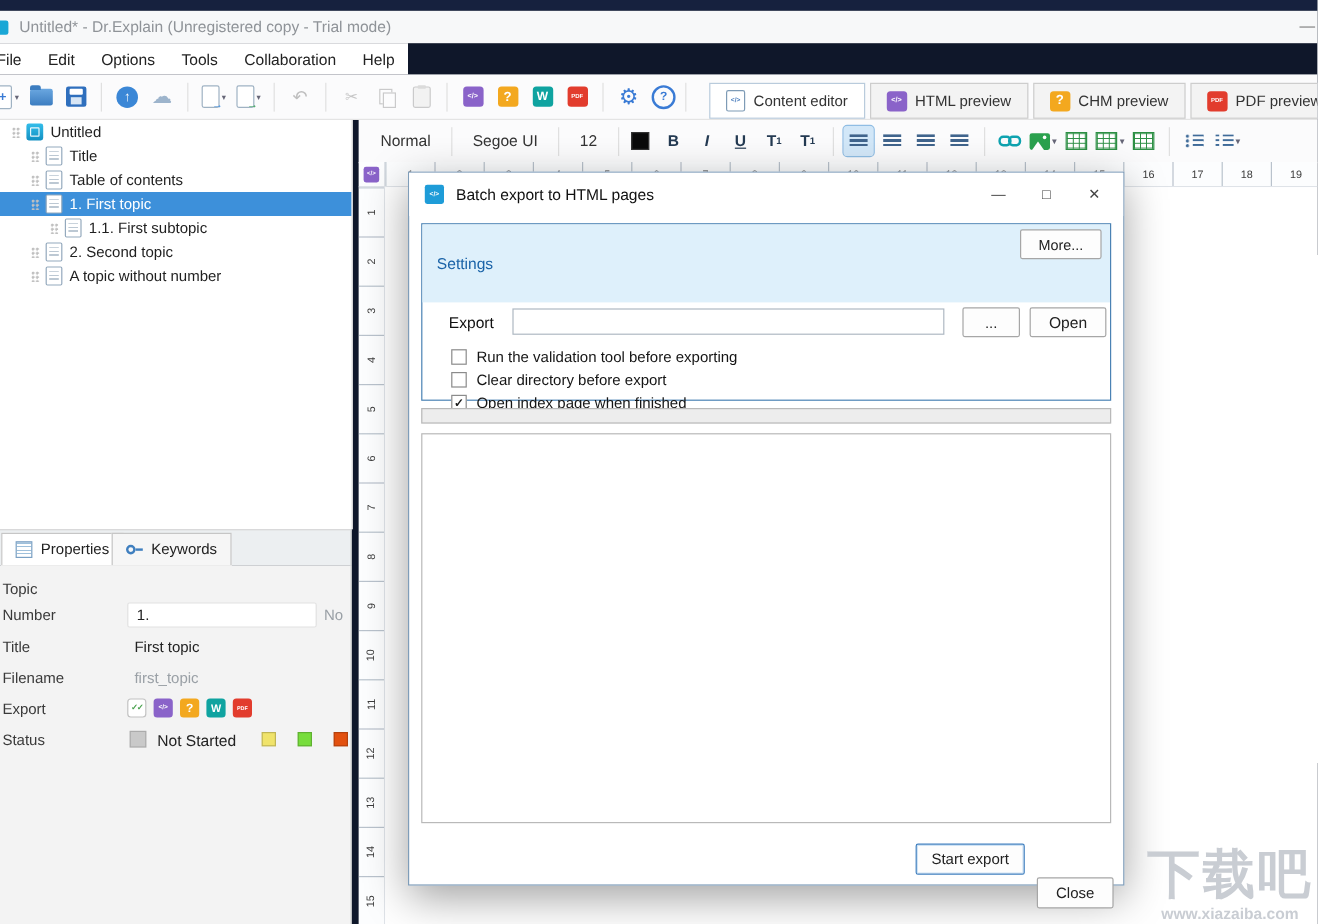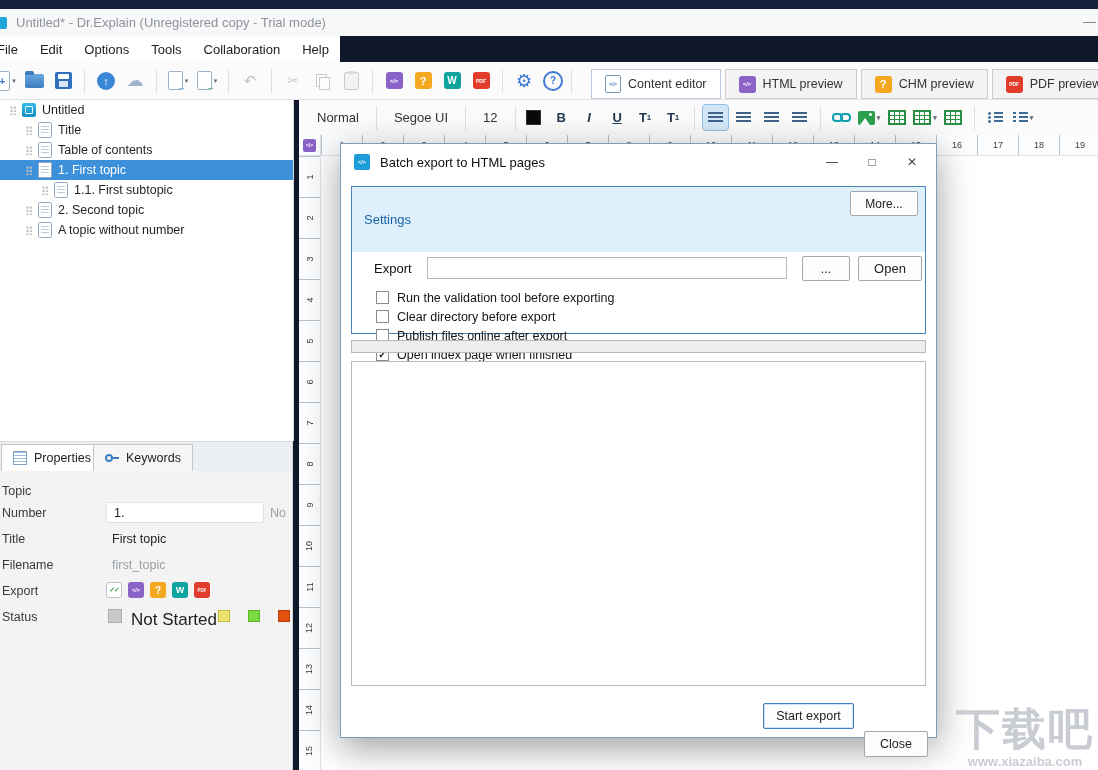--- a/index.html
+++ b/index.html
@@ -94,21 +94,21 @@
   .num-extra{position:absolute;left:270px;top:5px;font-size:12.5px;color:#9aa0a6;}
   .pic{width:16px;height:16px;border-radius:3px;display:inline-flex;align-items:center;justify-content:center;flex:none;}
   .pic-export-check{background:#fff;border:1px solid #c2c2c2;box-sizing:border-box;}
   .pic-export-check::before{content:"✓✓";font-size:7px;color:#49a24e;letter-spacing:-1px;font-weight:bold;}
   .pic-html{background:#8a63c9;}.pic-html::before{content:"</>";font-size:5.5px;color:#fff;font-weight:bold;}
   .pic-chm{background:#f3a81f;}.pic-chm::before{content:"?";font-size:10px;color:#fff;font-weight:bold;}
   .pic-word{background:#0fa3a0;}.pic-word::before{content:"W";font-size:9px;color:#fff;font-weight:bold;}
   .pic-pdf{background:#e23c2d;}.pic-pdf::before{content:"PDF";font-size:4.5px;color:#fff;font-weight:bold;}
   .export-icons{position:absolute;left:106px;top:3px;display:flex;gap:6px;align-items:center;}
   .status-current{position:absolute;left:108px;top:4px;width:14px;height:14px;border:1px solid rgba(0,0,0,.15);box-sizing:border-box;}
-  .status-text{position:absolute;left:131px;top:5px;font-size:17px;color:#222;}
+  .status-text{position:absolute;left:131px;top:5px;font-size:13px;color:#222;}
   .status-swatches{position:absolute;left:218px;top:5px;display:flex;gap:18px;}
   .swatch{width:12px;height:12px;border:1px solid rgba(0,0,0,.2);box-sizing:border-box;}
 
   
   .editor{position:absolute;left:299px;top:100px;right:0;bottom:0;background:#fff;}
   .format-bar{position:absolute;left:0;top:0;right:0;height:35px;background:#fbfbfc;border-bottom:1px solid #e2e2e2;display:flex;align-items:center;padding-left:6px;overflow:hidden;}
   .fmt-combo{font-size:13px;color:#333;padding:0 12px;white-space:nowrap;}
   .fmt-buttons{display:flex;align-items:center;gap:3px;}
   .fmt-btn{min-width:25px;height:25px;display:inline-flex;align-items:center;justify-content:center;border-radius:3px;font-size:13px;color:#243a52;font-weight:600;position:relative;}
   .fmt-btn.active{background:#d2e7f8;outline:1px solid #8fbde4;}
@@ -564,24 +564,20 @@
       <div class="dlg-options" id="dialog-options">
           <span class="dlg-opt">
             <span class="cb"></span>
             <span class="dlg-opt-label">Run the validation tool before exporting</span>
           </span>
           <span class="dlg-opt">
             <span class="cb"></span>
             <span class="dlg-opt-label">Clear directory before export</span>
           </span>
           <span class="dlg-opt">
-            <span class="cb"></span>
-            <span class="dlg-opt-label">Publish files online after export</span>
-          </span>
-          <span class="dlg-opt">
             <span class="cb checked"></span>
             <span class="dlg-opt-label">Open index page when finished</span>
           </span>
         </div>
     </div>
     <div class="dlg-progress"></div>
     <div class="dlg-log"></div>
     <button class="sm-btn start-btn">Start export</button>
     <button class="sm-btn close-btn">Close</button>
   </div>

